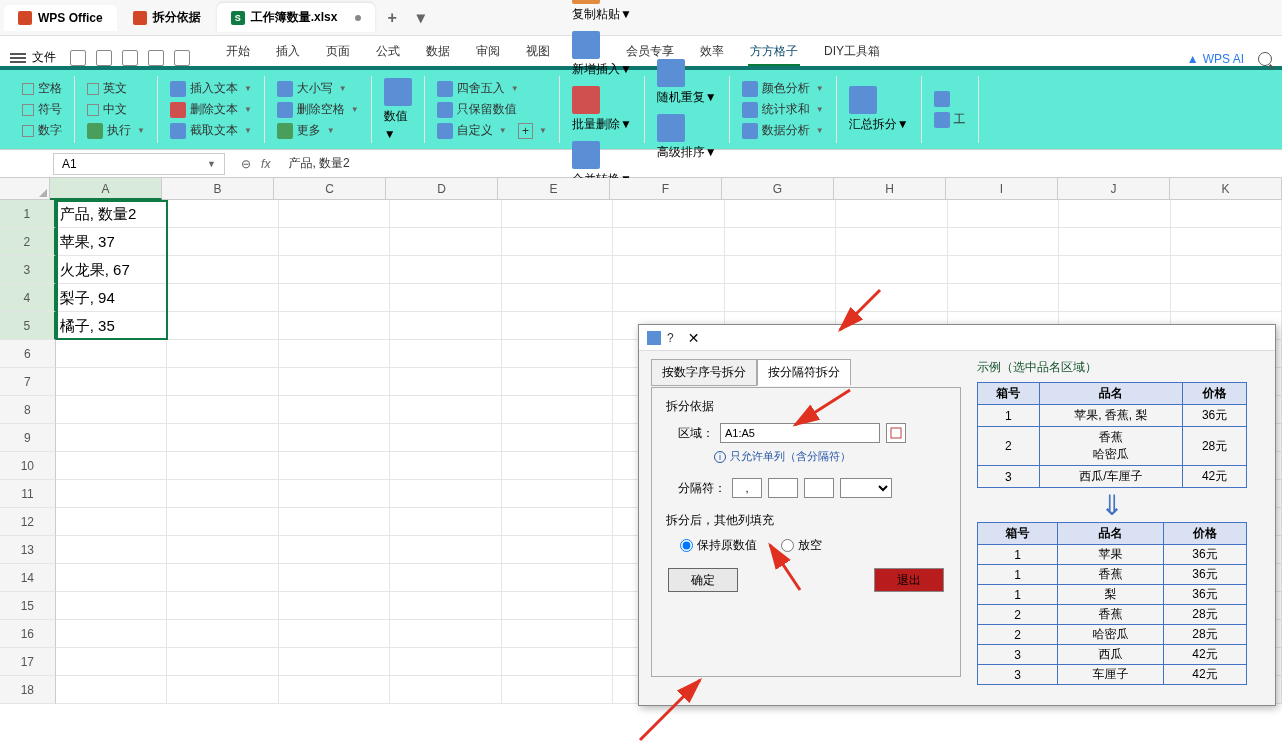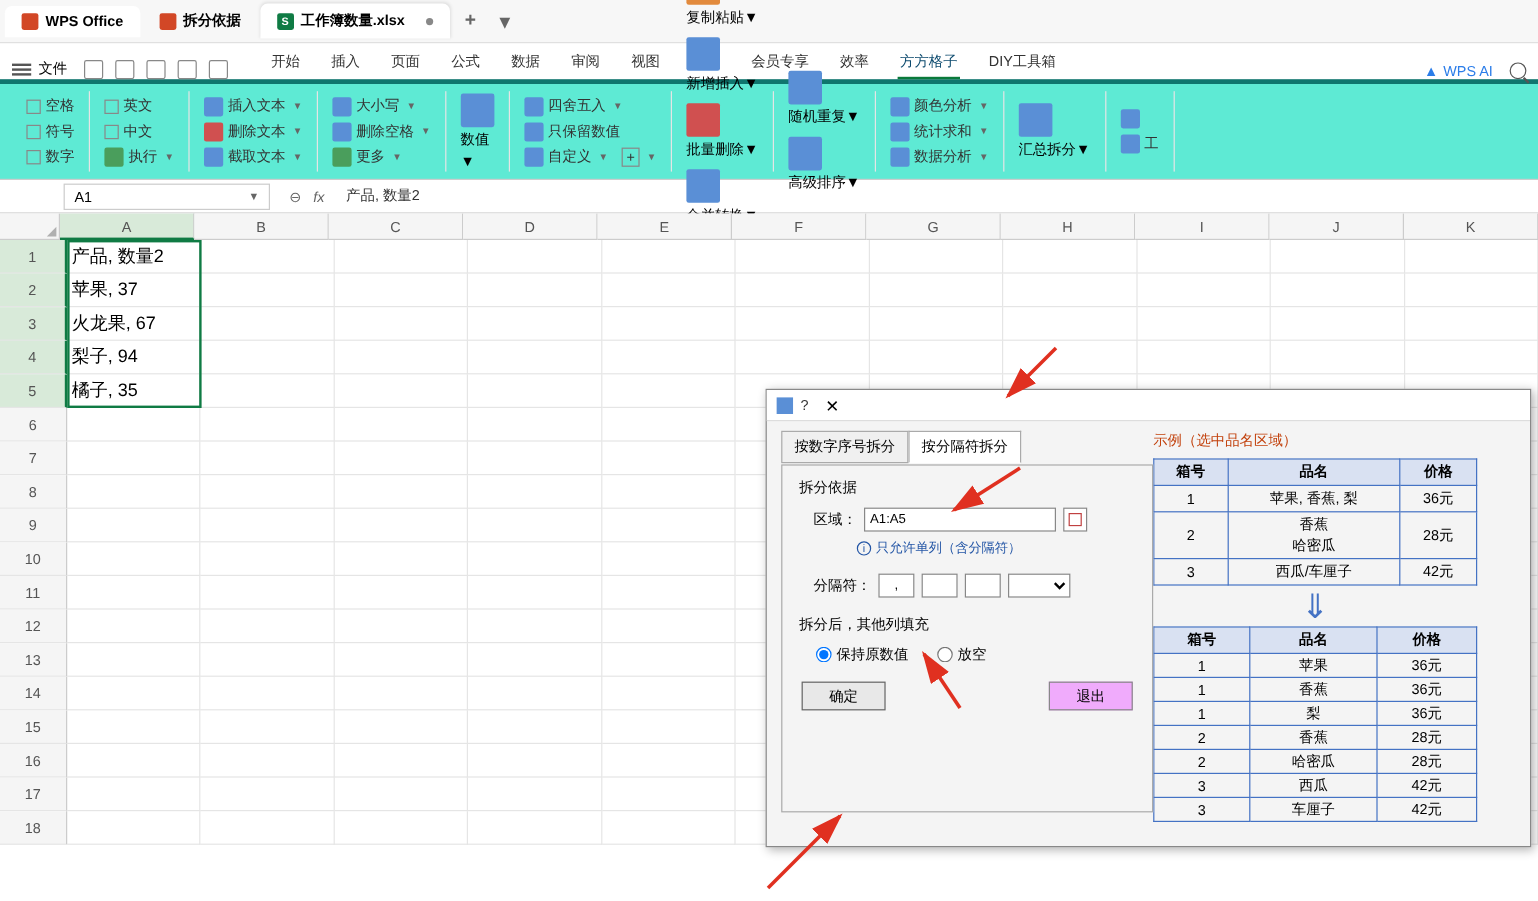--- a/index.html
+++ b/index.html
@@ -66,45 +66,45 @@
 .cell { width: 112px; border-right: 1px solid #e5e5e5; border-bottom: 1px solid #e5e5e5; padding: 0 4px; line-height: 28px; font-size: 15px; overflow: hidden; white-space: nowrap; }
 .selection { position: absolute; border: 2px solid #0f7b44; pointer-events: none; }
 
 
 .dialog { position: absolute; left: 638px; top: 324px; width: 638px; height: 382px; background: #f4f4f4; border: 1px solid #888; box-shadow: 2px 2px 8px rgba(0,0,0,0.3); }
 .dlg-title { height: 26px; display: flex; align-items: center; padding: 0 8px; background: #fff; border-bottom: 1px solid #ddd; }
 .dlg-title-icon { width:14px; height:14px; margin-right:6px; }
 .dlg-title-text { flex: 1; font-size: 12px; }
 .dlg-help { margin-right: 14px; color: #333; }
 .dlg-close { font-size: 14px; cursor: pointer; }
-.dlg-body { display: flex; padding: 8px 12px; }
+.dlg-body { display: flex; padding: 8px 12px; gap: 16px; }
 .dlg-left { width: 310px; }
 .dlg-right { width: 270px; }
 .dlg-tabs { display: flex; margin-bottom: 2px; }
 .dlg-tab { padding: 4px 10px; border: 1px solid #aaa; background: #f0f0f0; font-size: 12px; cursor: pointer; }
 .dlg-tab.active { background: #fff; border-bottom: 1px solid #fff; position: relative; z-index: 2; }
 .dlg-panel { border: 1px solid #aaa; padding: 10px 14px; background: #f4f4f4; margin-top: -1px; min-height: 290px; position: relative; }
 .dlg-section { margin-bottom: 14px; }
 .dlg-section-title { font-size: 12px; margin-bottom: 8px; }
 .dlg-field { display: flex; align-items: center; gap: 6px; margin-left: 12px; }
 .dlg-input { border: 1px solid #888; background: #fff; height: 20px; padding: 0 4px; font-size: 11px; }
 .dlg-input.range { width: 160px; }
 .dlg-input.sep { width: 30px; text-align: center; }
 .dlg-input.sel { width: 52px; }
 .range-btn { width: 20px; height: 20px; border: 1px solid #888; background: #fff; display:flex; align-items:center; justify-content:center; }
 .dlg-hint { color: #2456a6; font-size: 11px; margin-left: 48px; margin-top: 6px; display:flex; align-items:center; gap:4px; }
 .dlg-hint .info { width:12px; height:12px; border:1px solid #2456a6; border-radius:50%; text-align:center; line-height:10px; font-size:9px; color:#2456a6; }
 .dlg-radios { display: flex; gap: 24px; margin-left: 14px; }
 .dlg-radio { display: flex; align-items: center; gap: 4px; }
 .dlg-radio input { margin: 0; }
 .dlg-buttons { display: flex; justify-content: space-between; margin-top: 14px; padding: 0 2px; }
-.dlg-btn { width: 70px; height: 24px; border: 1px solid #888; background: #f0abfc; cursor: pointer; font-size: 12px; }
+.dlg-btn { width: 70px; height: 24px; border: 1px solid #888; background: #b91c1c; cursor: pointer; font-size: 12px; }
 .dlg-btn.primary { background: #e8e8e8; border:1px solid #666; }
 
-.example-label { font-size: 12px; margin-bottom: 6px; color: #c2410c; }
+.example-label { font-size: 12px; margin-bottom: 6px; color: #14532d; }
 .ex-table { border-collapse: collapse; width: 100%; font-size: 12px; margin-bottom: 8px; }
 .ex-table th, .ex-table td { border: 1px solid #4472c4; padding: 2px 6px; text-align: center; }
 .ex-table th { background: #d9e1f2; }
 .ex-table.result th { background: #d9e1f2; }
 .ex-table.result td { padding: 1px 6px; }
 .arrow-down-big { text-align:center; color:#4472c4; font-size:28px; line-height:20px; margin:2px 0 6px; }
 
 
 .red-arrow { position: absolute; pointer-events: none; }
 

